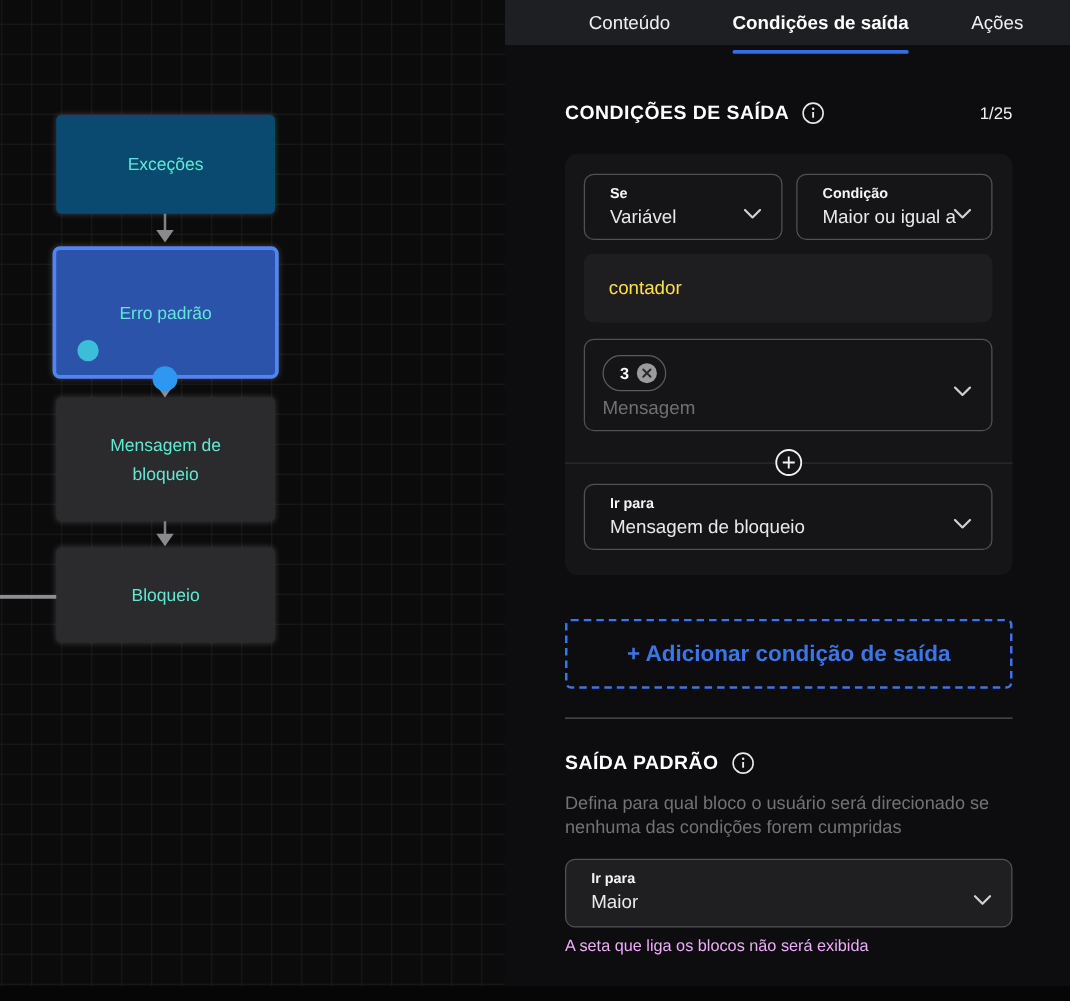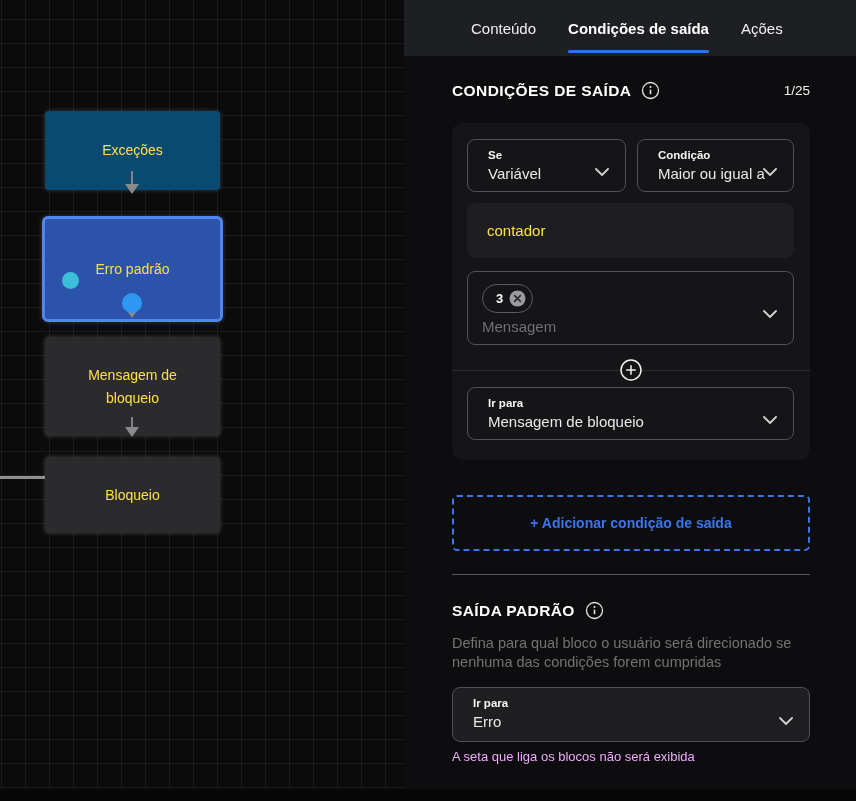--- a/index.html
+++ b/index.html
@@ -12,44 +12,44 @@
     position:absolute; left:0; top:0; width:404px; height:801px;
     background-color:#0b0b0c;
     background-image:
       linear-gradient(#1b1b1d 1px, transparent 1px),
       linear-gradient(90deg, #1b1b1d 1px, transparent 1px);
     background-size:24px 24px;
     background-position:1px 19px;
   }
   .block {
     position:absolute; display:flex; align-items:center; justify-content:center;
-    text-align:center; color:#fde047; font-size:14px; line-height:23px;
-    border-radius:4px; box-shadow:0 0 5px rgba(255,255,255,0.20);margin-top:19px;
+    text-align:center; color:#5eead4; font-size:14px; line-height:23px;
+    border-radius:4px; box-shadow:0 0 5px rgba(255,255,255,0.20);
   }
   .block-excecoes  { left:45px;  top:92px;  width:175px; height:79px;  background:#0b4a70; }
   .block-erro      { left:42px;  top:197px; width:181px; height:106px; background:#2a53a9;
                      border:3px solid #5085f2; border-radius:6px; font-weight:400; }
   .block-mensagem  { left:45px;  top:318px; width:175px; height:99px;  background:#2b2b2d; padding:0 28px; }
   .block-bloqueio  { left:45px;  top:438px; width:175px; height:76px;  background:#2b2b2d; }
 
   .arrow-line { position:absolute; width:2px; background:#828284; left:131px; }
   .arrow-head { position:absolute; left:125px; width:0; height:0;
                 border-left:7px solid transparent; border-right:7px solid transparent;
                 border-top:10px solid #8a8a8c; }
   .edge-line  { position:absolute; left:0; top:476px; width:45px; height:3px; background:#8f8f91; }
 
   .dot { position:absolute; border-radius:50%; }
   .dot-cyan { left:62px;  top:272px; width:17px; height:17px; background:#3cbdd8; }
   .dot-blue { left:122px; top:293px; width:20px; height:20px; background:#2d97f1; }
 
   
   .panel { position:absolute; left:404px; top:0; width:452px; height:801px; background:#0d0d0f; }
 
-  .tabbar { position:absolute; left:0; top:0; width:452px; height:56px; background:#1e1f22;
-            display:flex; align-items:center; padding-left:67px; gap:32px; }
+  .tabbar { position:absolute; left:0; top:0; width:452px; height:36px; background:#1e1f22;
+            display:flex; align-items:center; padding-left:67px; gap:50px; }
   .tab { position:relative; height:48px; display:flex; align-items:center;
          font-size:15px; color:#f0f0f0; cursor:pointer; }
   .tab.active { font-weight:700; color:#ffffff; }
   .tab.active .tab-underline { position:absolute; left:0; right:0; bottom:-1px; height:3px;
          background:#2e6fed; border-radius:2px; }
 
   .section-head { position:absolute; left:48px; right:46px; display:flex; align-items:center; }
   .section-title { font-size:15.5px; font-weight:700; color:#ffffff; letter-spacing:0.4px; }
   .info-icon { margin-left:10px; display:flex; }
   .counter { margin-left:auto; font-size:13.5px; color:#f0f0f0; }
@@ -79,21 +79,21 @@
   .chip .chip-txt { font-size:13px; font-weight:700; color:#ffffff; }
   .tags-placeholder { margin-top:5px; font-size:15px; color:#707073; }
   .tags-field .chev { position:absolute; right:16px; top:50%; margin-top:-4px; }
 
   .card-divider { position:absolute; left:0; top:247px; width:358px; height:1px; background:#2c2c2e; }
   .plus-btn { position:absolute; left:168px; top:236px; width:22px; height:22px;
               background:#151517; border-radius:50%; display:flex; cursor:pointer; }
 
   .add-btn { position:absolute; left:48px; top:495px; width:358px; height:56px;
              background:transparent; border:2px dashed #3a75e9; border-radius:5px;
-             color:#3a75e9; font-size:14px; font-weight:700;
+             color:#3a75e9; font-size:18px; font-weight:700;
              font-family:"Liberation Sans", sans-serif; cursor:pointer; }
 
   .panel-divider { position:absolute; left:48px; top:574px; width:358px; height:1px; background:#55565a; }
 
   .desc { position:absolute; left:48px; top:634px; width:368px; font-size:14.5px;
           color:#737373; line-height:19px; }
 
   .sel-menu { left:48px; top:687px; width:358px; height:55px; background:#1f1f22; }
 
   .note { position:absolute; left:48px; top:749px; font-size:13px; color:#f0abfc; }
@@ -239,21 +239,21 @@
             <line x1="9.5" y1="8.6" x2="9.5" y2="13.2" stroke="#e8e8e8" stroke-width="1.5"></line>
             <circle cx="9.5" cy="5.9" r="1" fill="#e8e8e8"></circle>
           </svg>
       </span>
     </div>
 
     <div class="desc">Defina para qual bloco o usuário será direcionado se nenhuma das condições forem cumpridas</div>
 
     <div class="select sel-menu" style="position:absolute;">
       <div class="lbl">Ir para</div>
-      <div class="val">Erro</div>
+      <div class="val">Maior</div>
       <span class="chev">
         <svg width="14" height="8" viewBox="0 0 14 8">
             <polyline points="1,1 7,7 13,1" fill="none" stroke="#cfcfd1" stroke-width="1.8" stroke-linecap="round" stroke-linejoin="round"></polyline>
           </svg>
       </span>
     </div>
 
     <div class="note">A seta que liga os blocos não será exibida</div>
 
   </div>

